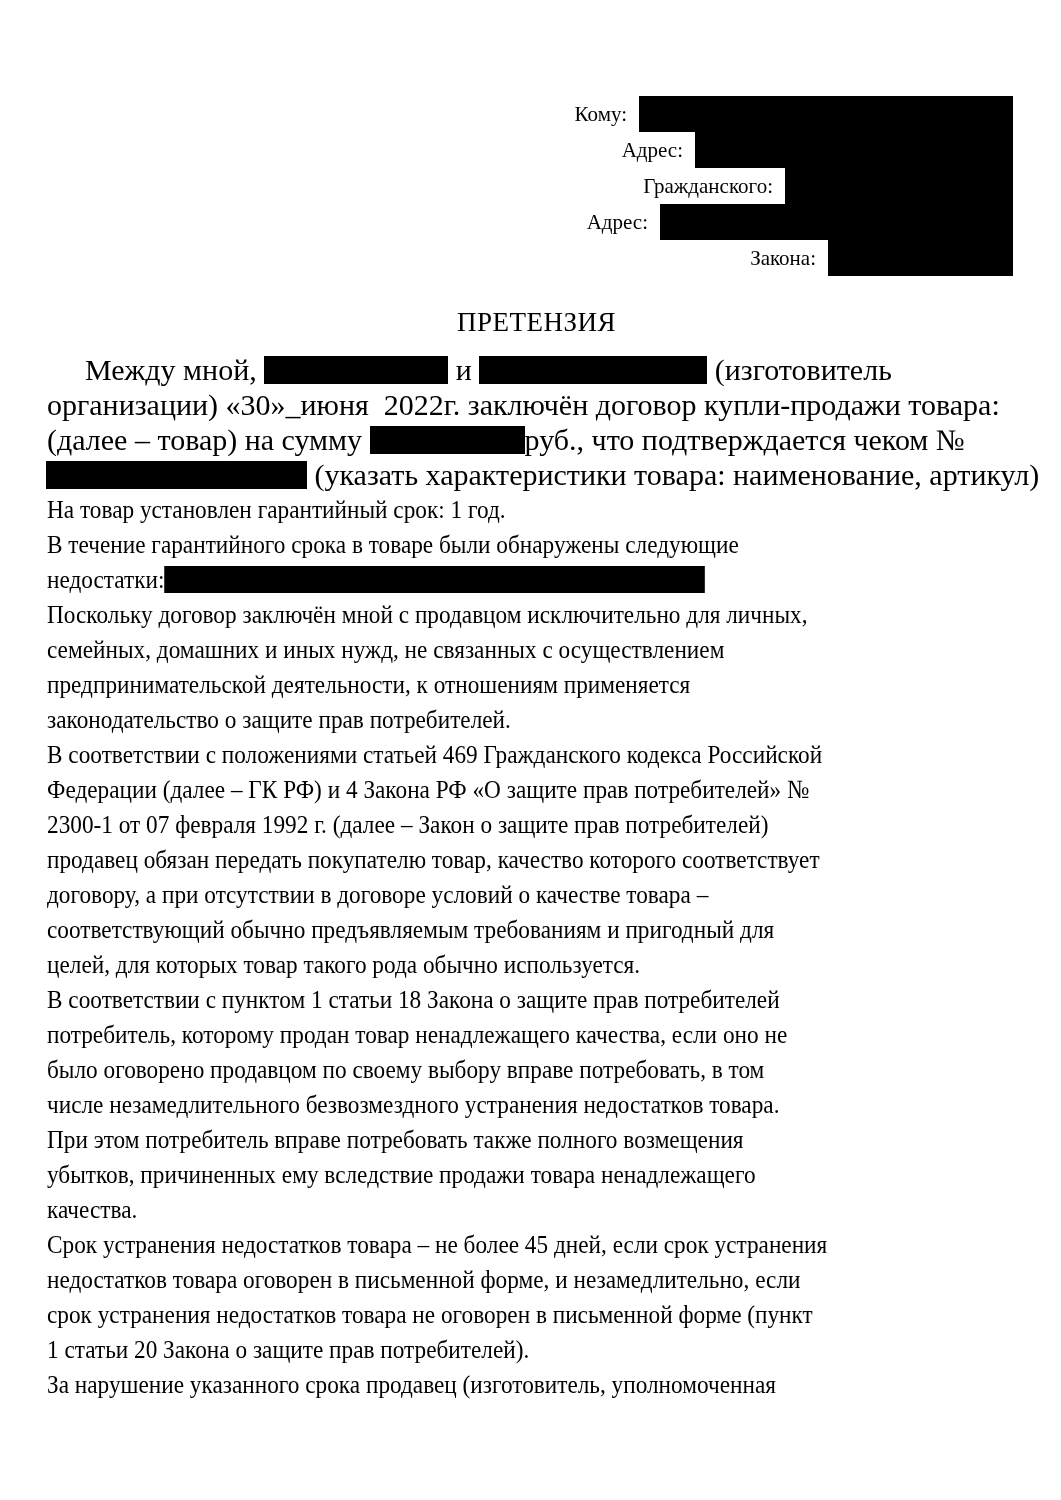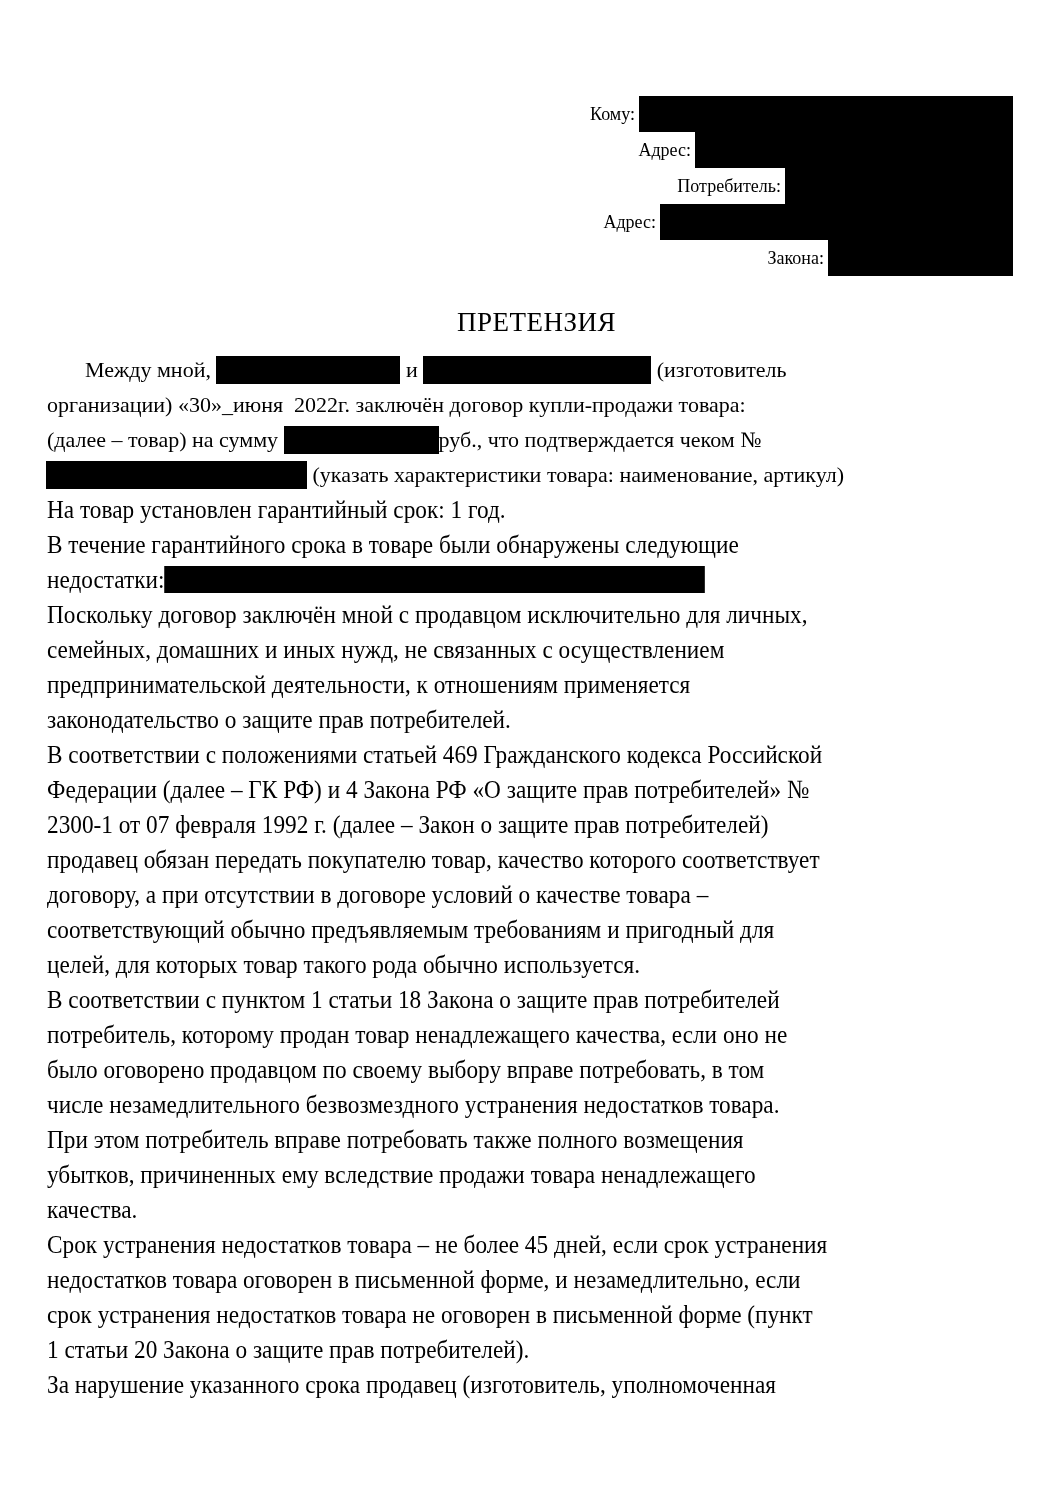--- a/index.html
+++ b/index.html
@@ -32,24 +32,24 @@
     width: 1013px;
     text-align: right;
   }
   .hdr-line {
     display: flex;
     justify-content: flex-end;
     align-items: stretch;
     height: 36px;
   }
   .hdr-label {
-    font-size: 18px;
+    font-size: 21px;
     line-height: 36px;
     white-space: nowrap;
-    padding-right: 4px;
+    padding-right: 12px;
     letter-spacing: 0px;
   }
   .hdr-bar {
     background: #000000;
     display: block;
     align-self: stretch;
   }
   .hdr-bar.w-kom   { width: 374px; }
   .hdr-bar.w-adr1  { width: 318px; }
   .hdr-bar.w-potr  { width: 228px; }
@@ -73,21 +73,21 @@
   
   .body-text {
     position: absolute;
     left: 47px;
     top: 352px;
     width: 985px;
   }
   .ln {
     height: 35px;
     line-height: 35px;
-    font-size: 22px;
+    font-size: 30px;
     white-space: nowrap;
     display: flex;
     align-items: center;
   }
   .ln .t { white-space: pre; }
 
   
   .narrow .ln {
     font-family: "Liberation Serif", "DejaVu Serif", serif;
     font-size: 26px;
@@ -118,21 +118,21 @@
       <span class="hdr-label">Кому:</span>
       <span class="hdr-bar w-kom"></span>
     </div>
 
     <div class="hdr-line">
       <span class="hdr-label">Адрес:</span>
       <span class="hdr-bar w-adr1"></span>
     </div>
 
     <div class="hdr-line">
-      <span class="hdr-label">Потребитель:</span>
+      <span class="hdr-label">Гражданского:</span>
       <span class="hdr-bar w-potr"></span>
     </div>
 
     <div class="hdr-line">
       <span class="hdr-label">Адрес:</span>
       <span class="hdr-bar w-adr2"></span>
     </div>
 
     <div class="hdr-line">
       <span class="hdr-label">Закона:</span>

